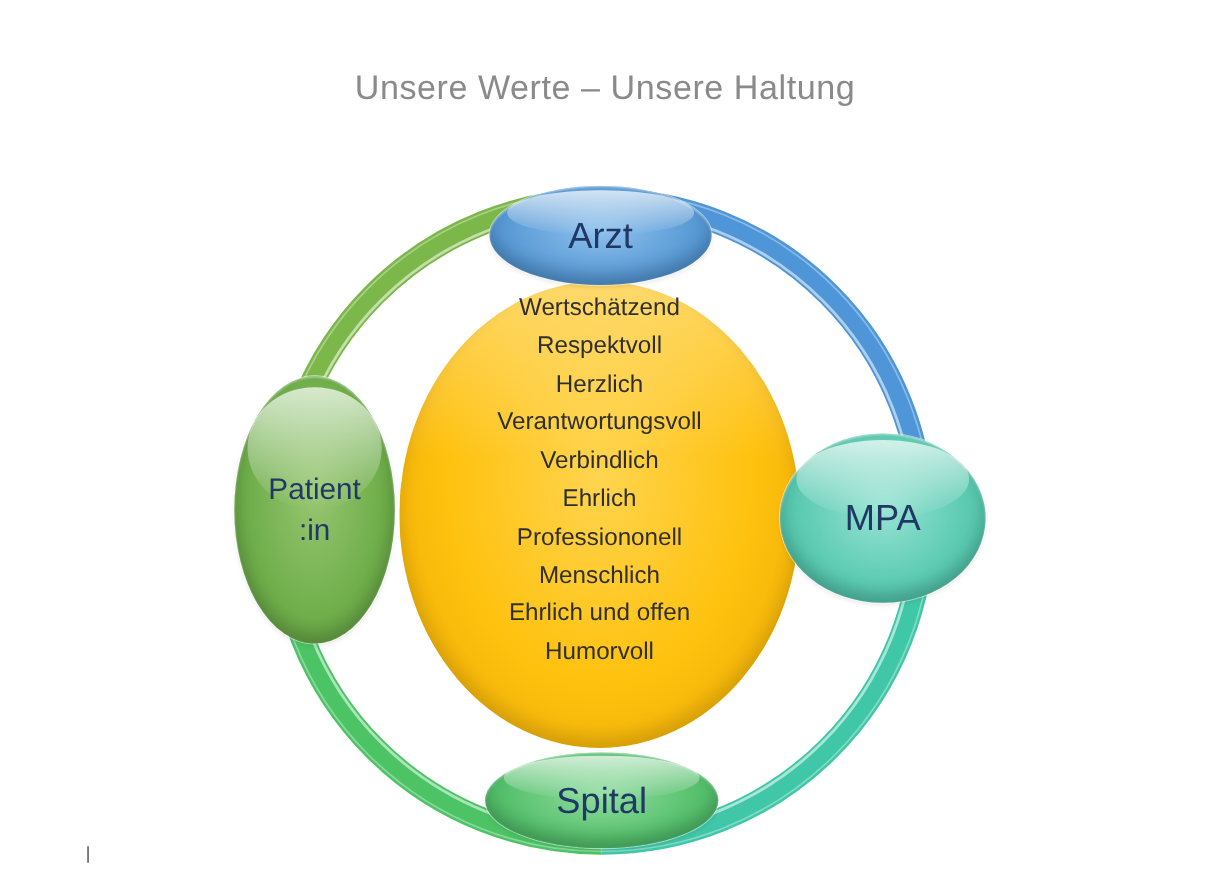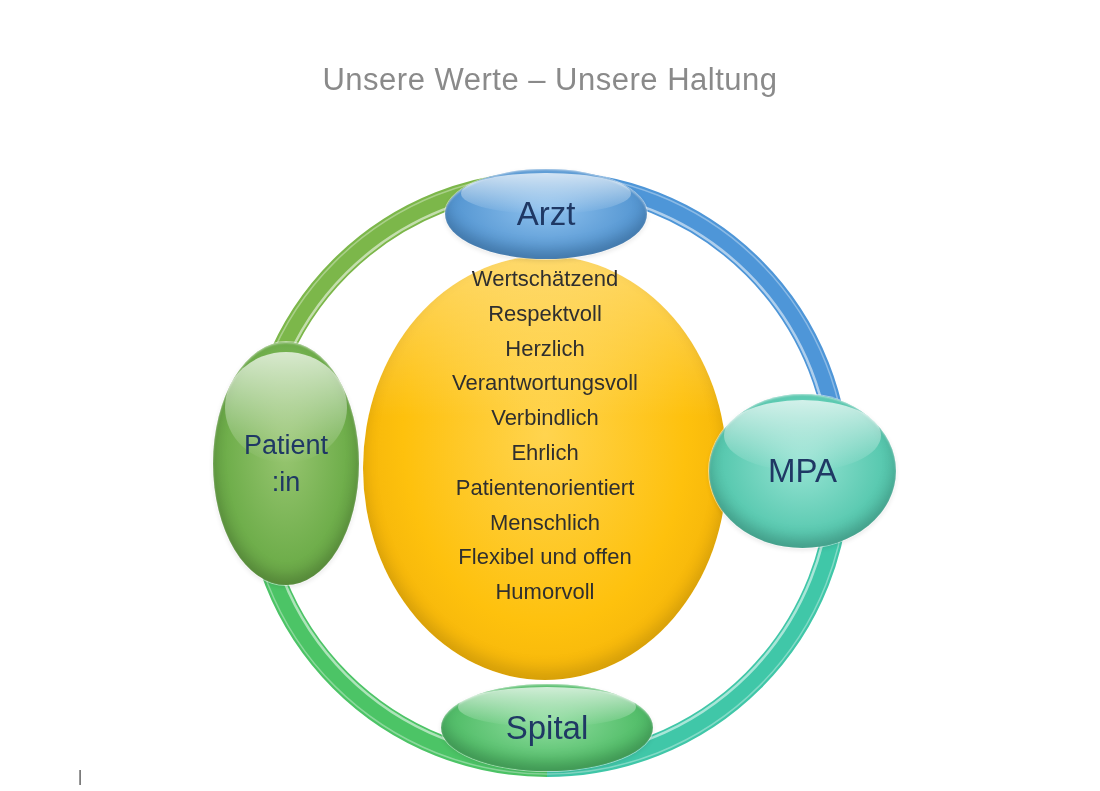--- a/index.html
+++ b/index.html
@@ -74,23 +74,23 @@
   </svg>
 
   <div class="center-ellipse" style="--light: #FFD44F; --base: #FEC10D; --dark: #E8A606;">
     <div class="values">
         <div class="value-item">Wertschätzend</div>
         <div class="value-item">Respektvoll</div>
         <div class="value-item">Herzlich</div>
         <div class="value-item">Verantwortungsvoll</div>
         <div class="value-item">Verbindlich</div>
         <div class="value-item">Ehrlich</div>
-        <div class="value-item">Patientenorientiert</div>
+        <div class="value-item">Professiononell</div>
         <div class="value-item">Menschlich</div>
-        <div class="value-item">Flexibel und offen</div>
+        <div class="value-item">Ehrlich und offen</div>
         <div class="value-item">Humorvoll</div>
       </div>
   </div>
 
   <div class="node node-arzt" style="--light: #8EC1EE; --base: #5B9BD5; --dark: #3A7FC2;">
     <span class="node-label">Arzt</span>
   </div>
 
   <div class="node node-spital" style="--light: #8FDD9F; --base: #57C06D; --dark: #38A456;">
     <span class="node-label">Spital</span>

